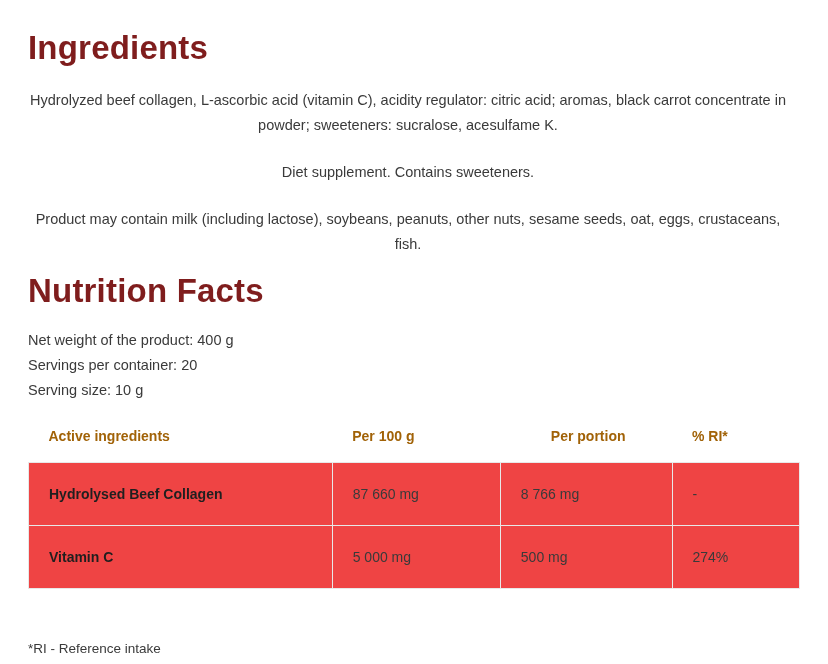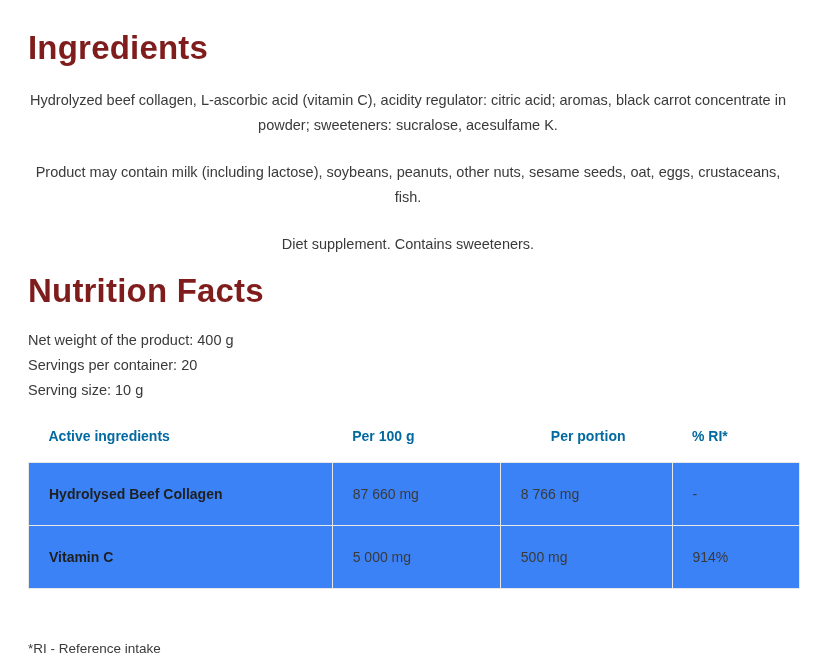--- a/index.html
+++ b/index.html
@@ -51,31 +51,31 @@
   }
   table.nutrition {
     width: 772px;
     border-collapse: collapse;
     margin-top: 4px;
   }
   table.nutrition th {
     text-align: left;
     font-size: 14px;
     font-weight: 700;
-    color: #0369a1;
+    color: #a16207;
     padding: 10px 16px 18px 20px;
     border: none;
     background: #ffffff;
   }
   table.nutrition td {
     font-size: 14px;
     color: #3a3a3a;
     padding: 20px 16px 20px 20px;
     border: 1px solid #e8e8e8;
-    background: #3b82f6;
+    background: #ef4444;
     vertical-align: middle;
     height: 22px;
   }
   table.nutrition td.name {
     font-weight: 700;
     color: #1f1f1f;
     width: 300px;
   }
   table.nutrition td.col2 { width: 150px; }
   table.nutrition td.col3 { width: 150px; }
@@ -91,22 +91,22 @@
   }
 </style>
 </head>
 <body>
 
 <div class="page">
 
   <h2 class="section-title">Ingredients</h2>
 
   <p class="body-text">Hydrolyzed beef collagen, L-ascorbic acid (vitamin C), acidity regulator: citric acid; aromas, black carrot concentrate in powder; sweeteners: sucralose, acesulfame K.</p>
+  <p class="body-text">Diet supplement. Contains sweeteners.</p>
   <p class="body-text">Product may contain milk (including lactose), soybeans, peanuts, other nuts, sesame seeds, oat, eggs, crustaceans, fish.</p>
-  <p class="body-text">Diet supplement. Contains sweeteners.</p>
 
   <h2 class="section-title second">Nutrition Facts</h2>
 
   <div class="facts-lines">
     <div>Net weight of the product: 400 g</div>
     <div>Servings per container: 20</div>
     <div>Serving size: 10 g</div>
   </div>
 
   <table class="nutrition">
@@ -122,20 +122,20 @@
       <tr>
         <td class="name">Hydrolysed Beef Collagen</td>
         <td class="col2">87 660 mg</td>
         <td class="col3">8 766 mg</td>
         <td class="col4">-</td>
       </tr>
       <tr>
         <td class="name">Vitamin C</td>
         <td class="col2">5 000 mg</td>
         <td class="col3">500 mg</td>
-        <td class="col4">914%</td>
+        <td class="col4">274%</td>
       </tr>
     </tbody>
   </table>
 
   <div class="footnote">*RI - Reference intake</div>
 
 </div>
 
 </body></html>

